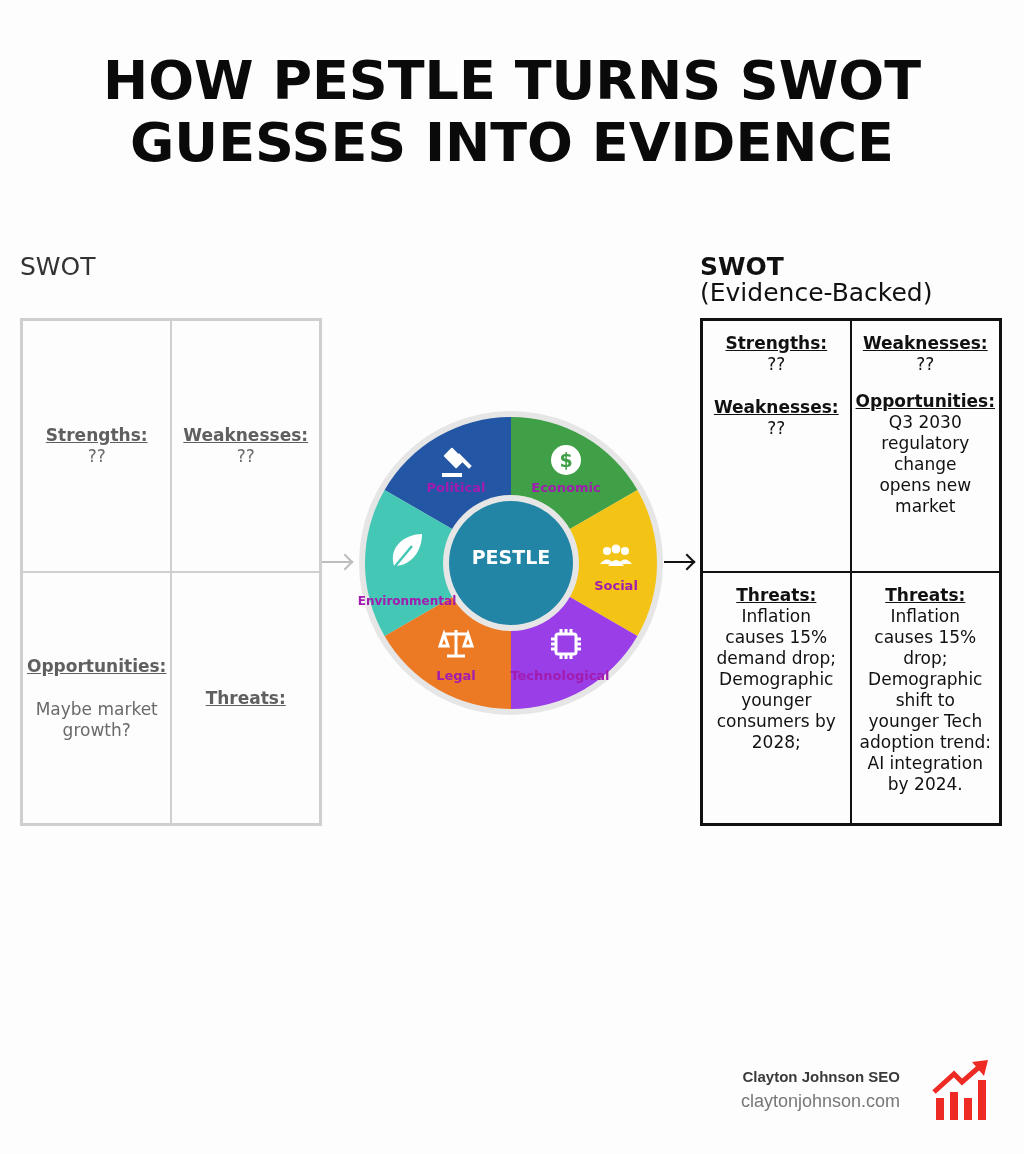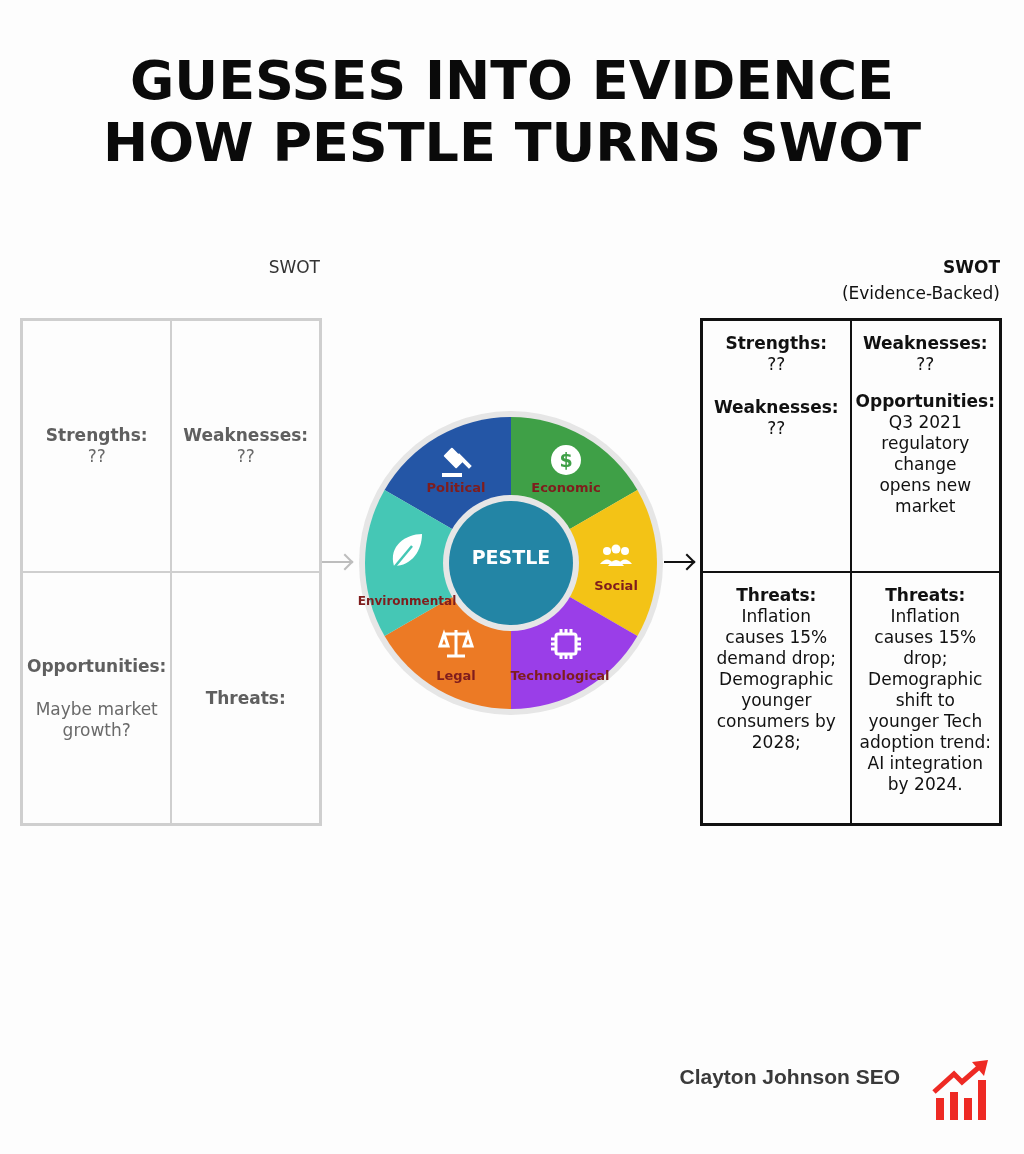--- a/index.html
+++ b/index.html
@@ -9,21 +9,21 @@
       font-family: "Liberation Sans", sans-serif;
     }
     .title {
       position: absolute; left: 0; top: 50px; width: 1024px;
       text-align: center; font-family: "DejaVu Sans", sans-serif;
       font-weight: bold; font-size: 54px; line-height: 62px; color: #0a0a0a;
       letter-spacing: 0px;
     }
     .title span { display: block; }
     .swot-heading {
-      position: absolute; text-align: right; font-size: 17px; line-height: 26px;
+      position: absolute; text-align: left; font-size: 25px; line-height: 26px;
       font-family: "DejaVu Sans", sans-serif;
     }
     .swot-heading .h1 { display: block; }
     .swot-heading .h2 { display: block; }
     .left-heading { left: 20px; width: 300px; top: 254px; color: #333; }
     .right-heading { left: 700px; width: 300px; top: 254px; color: #111; }
     .right-heading .h1 { font-weight: bold; }
     .grid {
       position: absolute; display: grid; grid-template-columns: 1fr 1fr; grid-template-rows: 1fr 1fr;
       box-sizing: border-box;
@@ -31,56 +31,56 @@
     .grid-left { left: 20px; top: 318px; width: 302px; height: 508px; border: 2px solid #cfcfcf; }
     .grid-left .cell { border: 1px solid #cfcfcf; color: #6a6a6a; }
     .grid-right { left: 700px; top: 318px; width: 302px; height: 508px; border: 2px solid #111; }
     .grid-right .cell { border: 1px solid #111; color: #111; }
     .cell {
       display: flex; flex-direction: column; justify-content: center; align-items: center;
       text-align: center; font-family: "DejaVu Sans", sans-serif; font-size: 17px; line-height: 21px;
       padding: 0 4px; box-sizing: border-box;
     }
     .grid-right .cell { justify-content: flex-start; padding-top: 12px; }
-    .cell .label { font-weight: bold; display: block; }
+    .cell .label { font-weight: bold; display: block; text-decoration: underline; }
     .cell .body { display: block; }
     .grid-left .cell .label { color: #5f5f5f; }
     .cell .gap { height: 22px; }
     .arrow {
       position: absolute; height: 2px;
     }
     .arrow-left { left: 322px; top: 561px; width: 30px; background: #bdbdbd; }
     .arrow-left::after, .arrow-right::after {
       content: ""; position: absolute; right: 0; top: -5px; width: 10px; height: 10px;
       border-top: 2px solid; border-right: 2px solid; transform: rotate(45deg); transform-origin: center;
     }
     .arrow-left::after { border-color: #bdbdbd; right: 1px; }
     .arrow-right { left: 664px; top: 561px; width: 30px; background: #111; }
     .arrow-right::after { border-color: #111; right: 1px; }
     .wheel-wrap { position: absolute; left: 358px; top: 410px; width: 306px; height: 306px; }
     .wheel-svg { position: absolute; left: 0; top: 0; }
     .seg-label {
-      position: absolute; color: #7f1d1d; font-family: "DejaVu Sans", sans-serif; font-weight: bold;
+      position: absolute; color: #a21caf; font-family: "DejaVu Sans", sans-serif; font-weight: bold;
       font-size: 13px; text-align: center; width: 110px; margin-left: -55px;
     }
     .center-label {
       position: absolute; left: 103px; top: 136px; width: 100px; text-align: center;
       color: #fff; font-family: "DejaVu Sans", sans-serif; font-weight: bold; font-size: 19px;
     }
     .brand { position: absolute; left: 600px; top: 1064px; width: 300px; text-align: right; }
-    .brand-name { display: block; font-weight: bold; font-size: 21px; color: #3a3a3a; line-height: 26px; }
+    .brand-name { display: block; font-weight: bold; font-size: 15px; color: #3a3a3a; line-height: 26px; }
     .brand-url { display: block; font-size: 18px; color: #777; line-height: 22px; }
     .brand-logo { position: absolute; left: 930px; top: 1058px; width: 62px; height: 64px; }
   </style>
 </head>
 <body>
 
 <div class="title">
+  <span>HOW PESTLE TURNS SWOT</span>
   <span>GUESSES INTO EVIDENCE</span>
-  <span>HOW PESTLE TURNS SWOT</span>
 </div>
 
 <div class="swot-heading left-heading">
   <span class="h1">SWOT</span>
 </div>
 <div class="grid grid-left">
   <div class="cell">
     <span class="label">Strengths:</span>
     <span class="body">??</span>
   </div>
@@ -164,34 +164,35 @@
     <span class="body">??</span>
     <span class="gap"></span>
     <span class="label">Weaknesses:</span>
     <span class="body">??</span>
   </div>
   <div class="cell">
     <span class="label">Weaknesses:</span>
     <span class="body">??</span>
     <span class="gap" style="height:16px"></span>
     <span class="label">Opportunities:</span>
-    <span class="body" style="padding:0 12px">Q3 2021 regulatory change opens new market</span>
+    <span class="body" style="padding:0 12px">Q3 2030 regulatory change opens new market</span>
   </div>
   <div class="cell">
     <span class="label">Threats:</span>
     <span class="body" style="padding:0 6px">Inflation causes 15% demand drop; Demographic younger consumers by 2028;</span>
   </div>
   <div class="cell">
     <span class="label">Threats:</span>
     <span class="body" style="padding:0 4px">Inflation causes 15% drop; Demographic shift to younger Tech adoption trend: AI integration by 2024.</span>
   </div>
 </div>
 
 <div class="brand">
   <span class="brand-name">Clayton Johnson SEO</span>
+  <span class="brand-url">claytonjohnson.com</span>
 </div>
 <svg class="brand-logo" viewBox="0 0 62 64">
   <rect x="6" y="40" width="8" height="22" fill="#ee2a24"></rect>
   <rect x="20" y="34" width="8" height="28" fill="#ee2a24"></rect>
   <rect x="34" y="40" width="8" height="22" fill="#ee2a24"></rect>
   <rect x="48" y="22" width="8" height="40" fill="#ee2a24"></rect>
   <path d="M4,34 L24,16 L32,24 L48,10" stroke="#ee2a24" stroke-width="5" fill="none"></path>
   <path d="M42,4 L58,2 L54,18 Z" fill="#ee2a24"></path>
 </svg>
 

